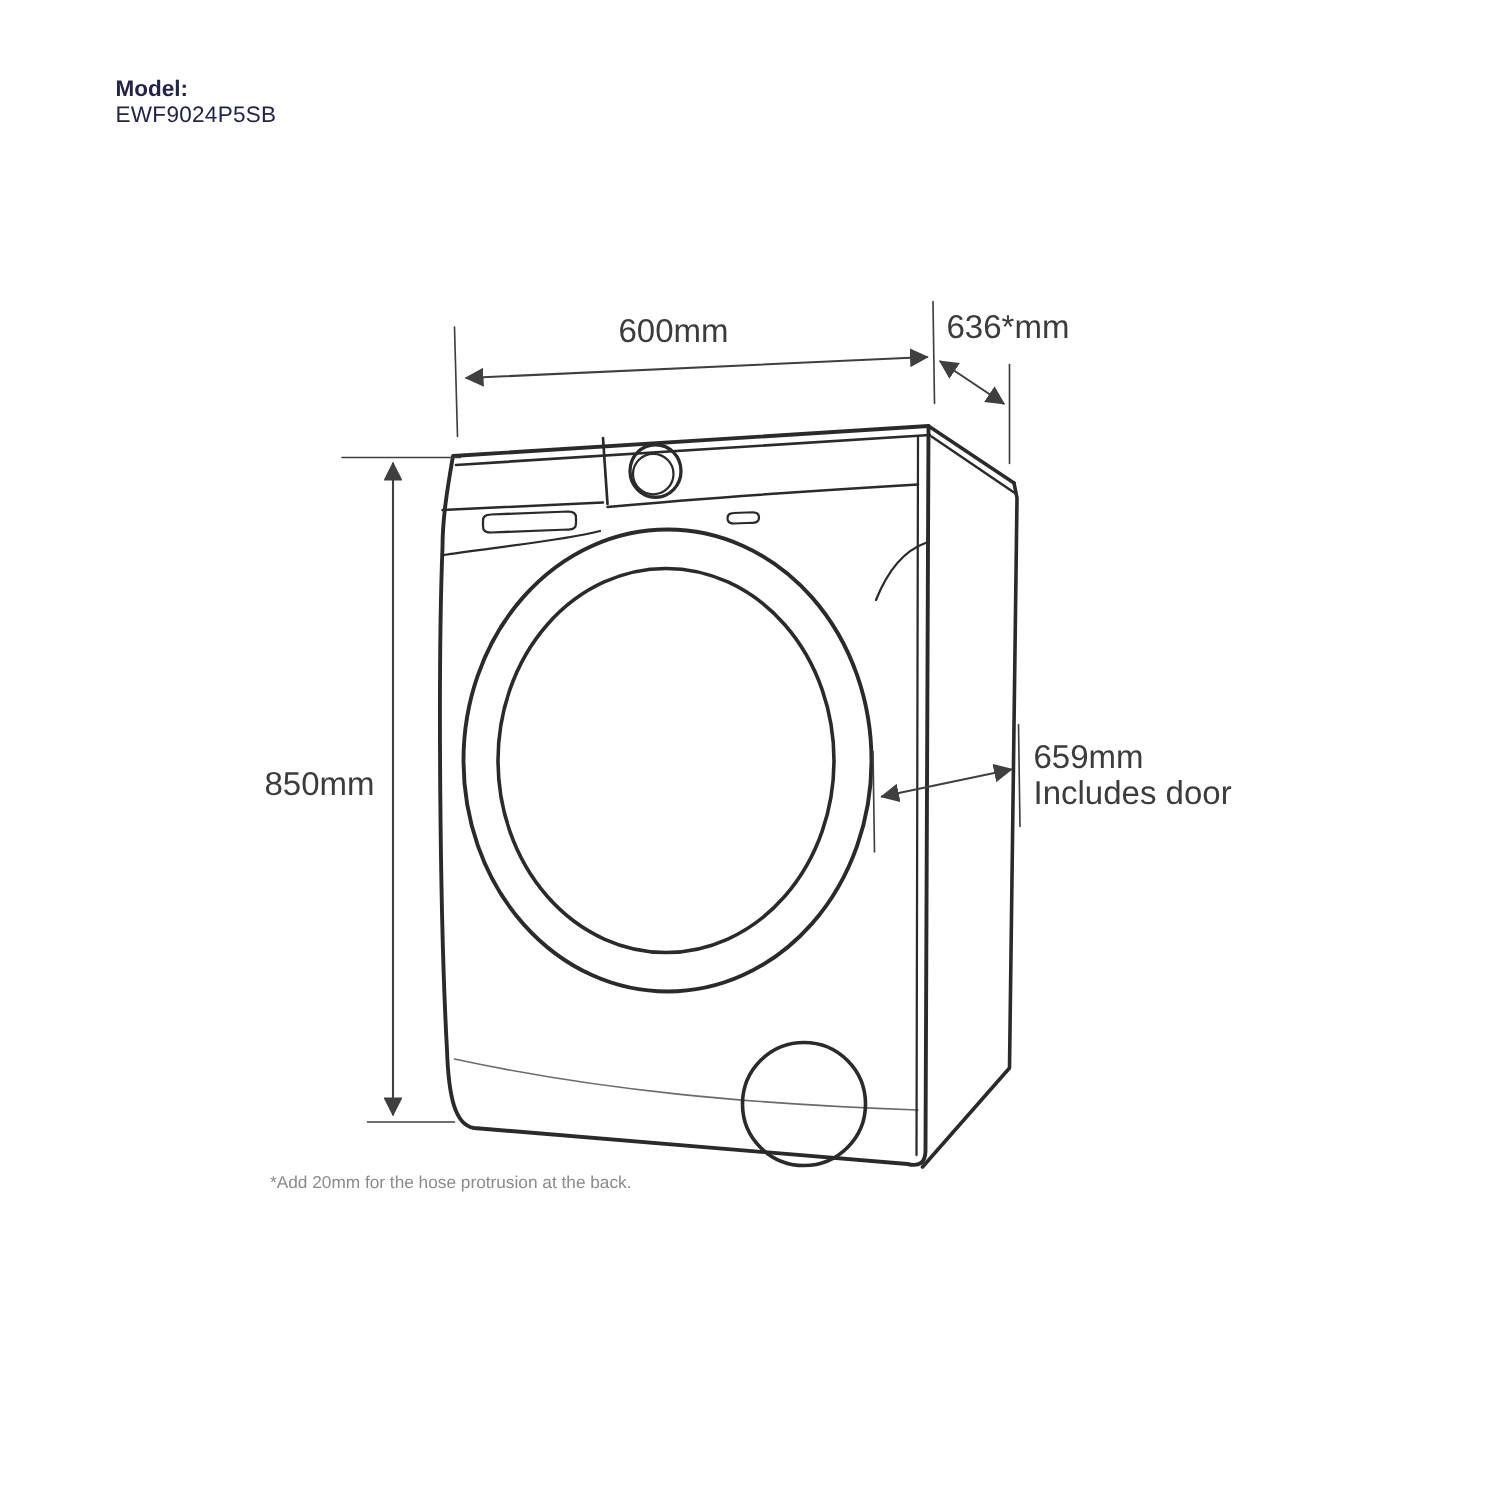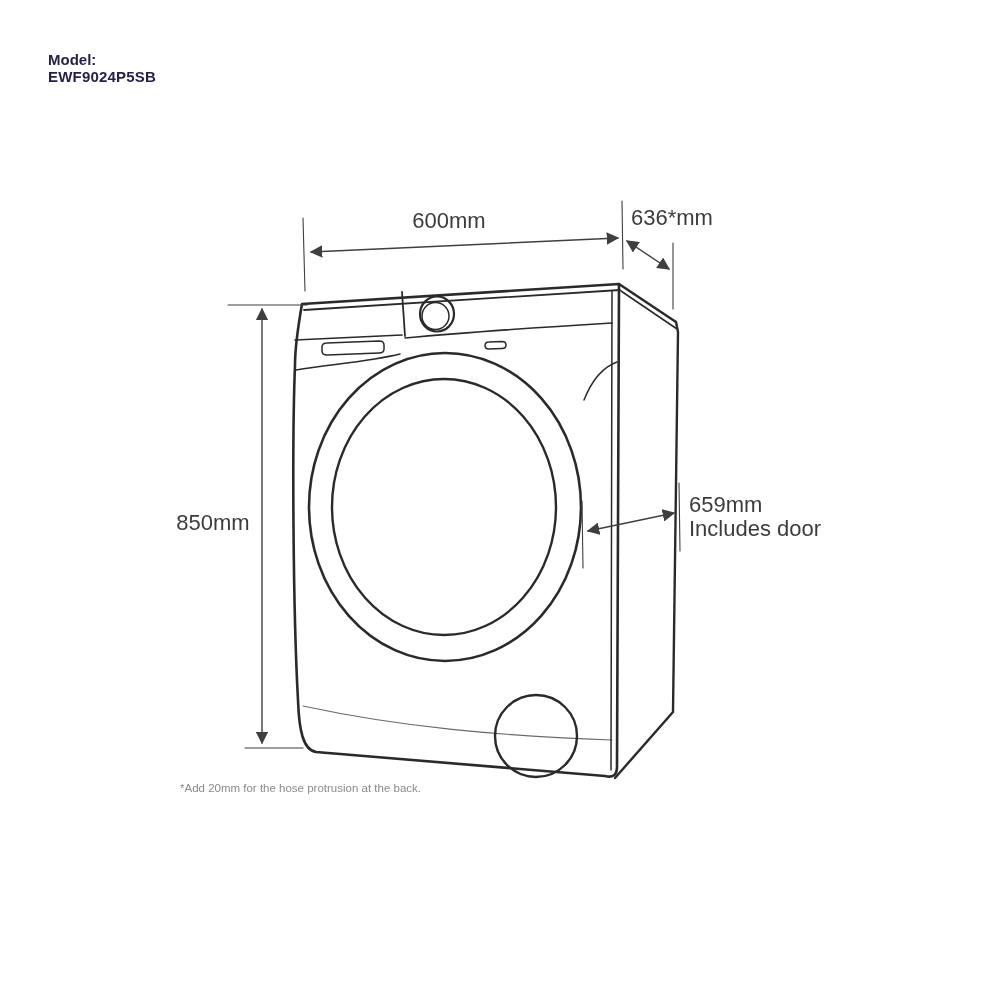--- a/index.html
+++ b/index.html
@@ -5,27 +5,27 @@
   html,body{margin:0;padding:0;}
   body{
     width:1000px;height:1000px;
     background:#ffffff;
     font-family:"Liberation Sans", sans-serif;
     position:relative;
     overflow:hidden;
   }
   .model-block{
     position:absolute;
-    left:48px;top:51px;
+    left:77px;top:51px;
     color:#232349;
     line-height:17px;
     font-size:15px;
   }
   .model-block .model-label{font-weight:bold;}
-  .model-block .model-number{font-weight:bold;letter-spacing:0.2px;}
+  .model-block .model-number{font-weight:normal;letter-spacing:0.2px;}
   svg.diagram{position:absolute;left:0;top:0;}
   .dim-text{
     font-family:"Liberation Sans", sans-serif;
     font-size:22px;
     fill:#3c3c3c;
   }
   .footnote-text{
     font-family:"Liberation Sans", sans-serif;
     font-size:11.5px;
     fill:#8a8a8a;

